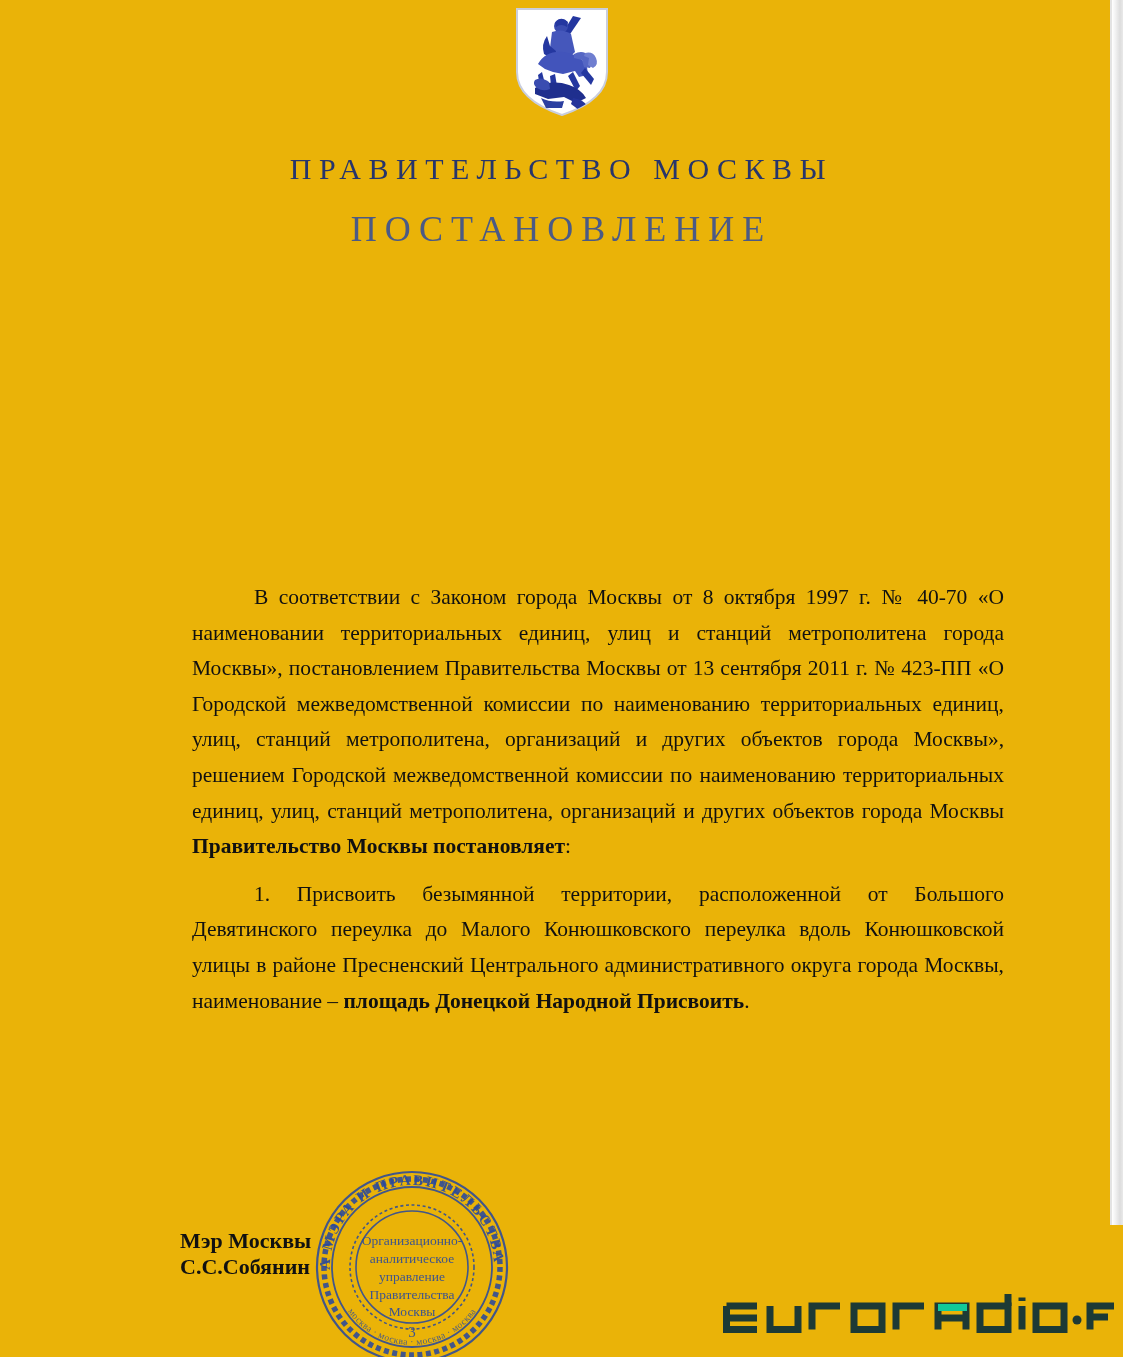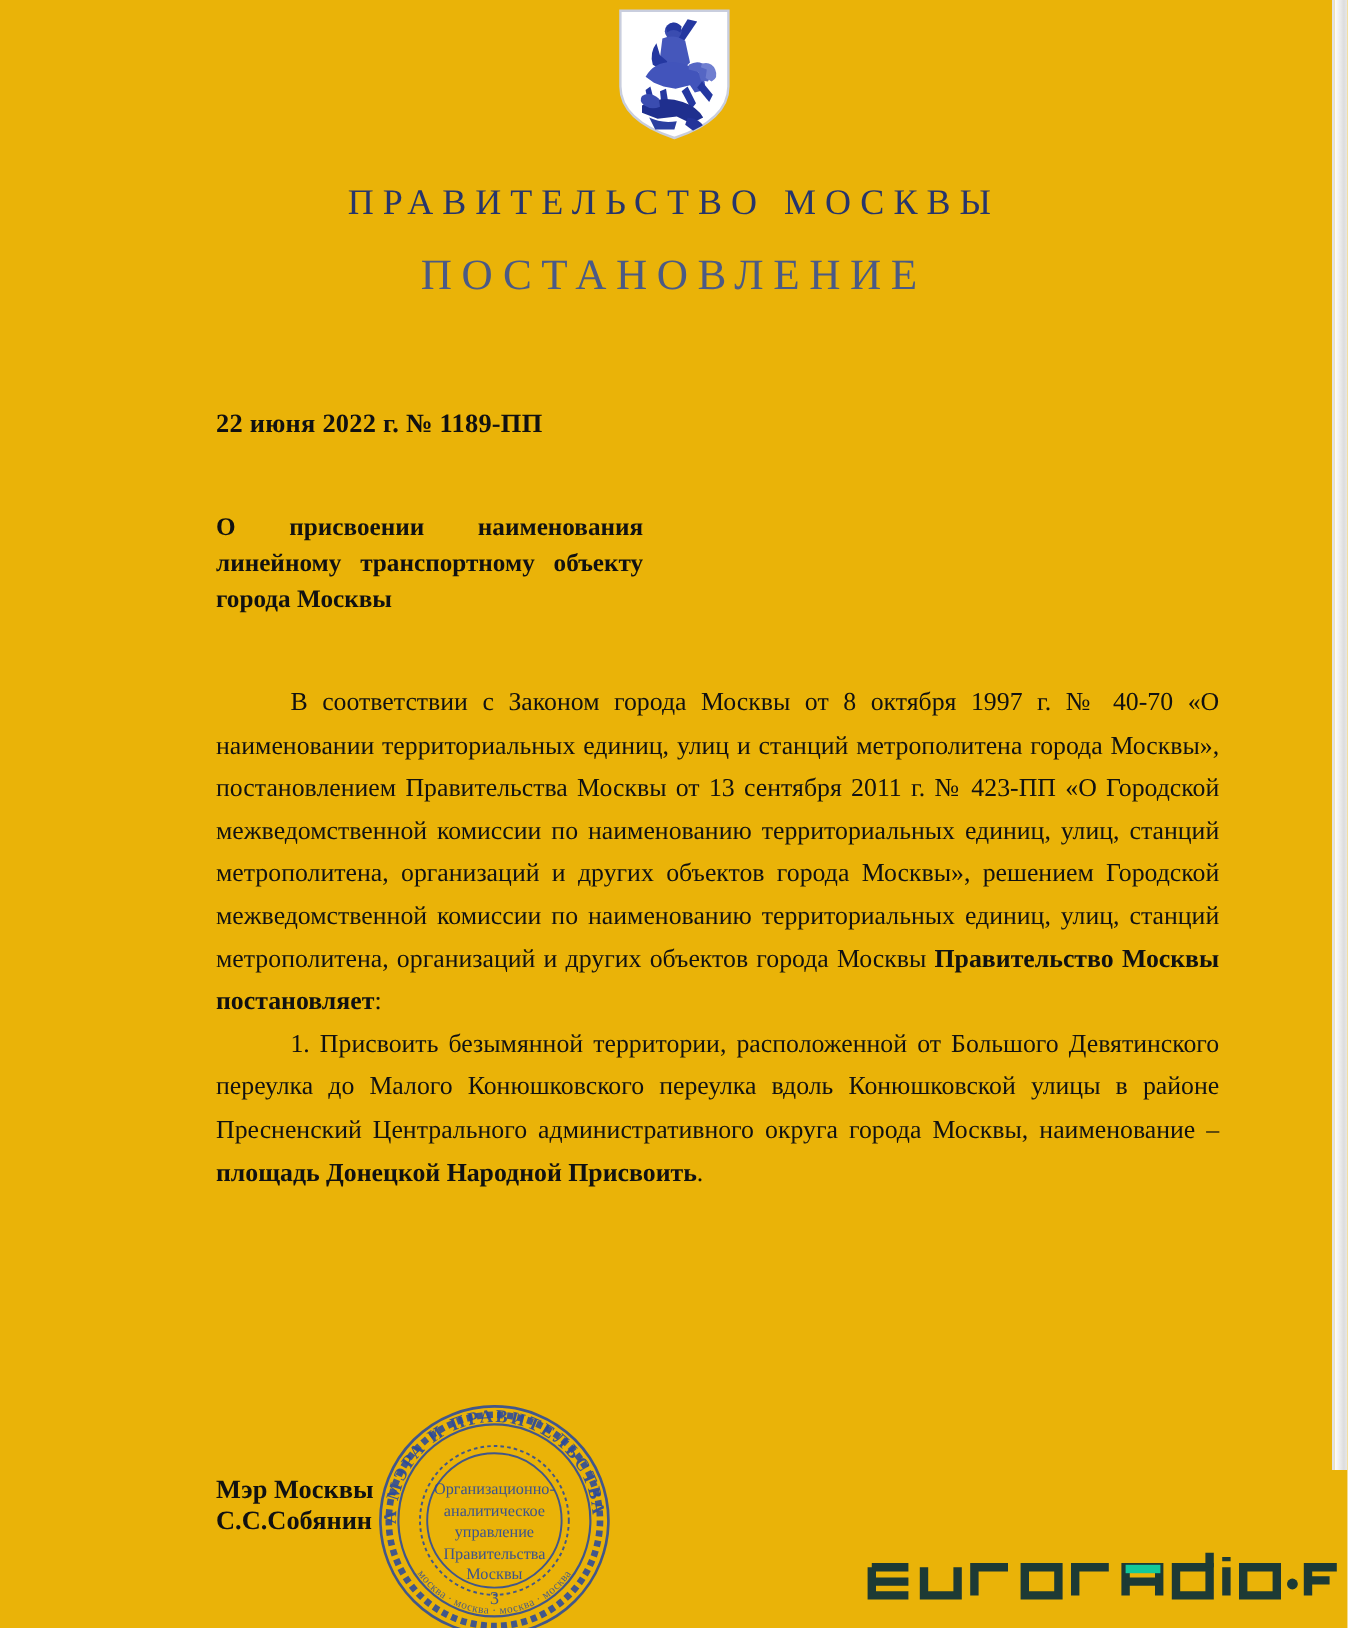--- a/index.html
+++ b/index.html
@@ -107,21 +107,21 @@
 
   .body-block {
     top: 568px;
     width: 836px;
     font-size: 21.5px;
     line-height: 35.6px;
     text-align: justify;
     text-align-last: left;
   }
   .body-block p {
-    margin: 0;
+    margin: 12px;
     text-indent: 62px;
   }
   .body-block b { font-weight: bold; }
 
   
   .sig-row {
     position: absolute;
     left: 180px;
     width: 836px;
     top: 1228px;
@@ -196,23 +196,21 @@
         <path d="M62 92 q10 1 14 8 l-8 4 -8 -6 z" fill="#24349a"></path>
 
         <path d="M38 76 q-8 -6 -14 -2 q-3 4 2 8 q6 4 13 1 z" fill="#3a4cb0"></path>
       </g>
     </svg>
   </div>
 
   <div class="gov-title">ПРАВИТЕЛЬСТВО МОСКВЫ</div>
   <div class="doc-kind">ПОСТАНОВЛЕНИЕ</div>
 
-  <div class="col doc-number">22 июня 2022 г. № 1189-ПП</div>
-
-  <div class="col doc-subject">О присвоении наименования линейному транспортному объекту города Москвы</div>
+
 
   <div class="col body-block">
     <p><span>В соответствии с Законом города Москвы от 8 октября 1997 г. № 40-70 «О наименовании территориальных единиц, улиц и станций метрополитена города Москвы», постановлением Правительства Москвы от 13 сентября 2011 г. № 423-ПП «О Городской межведомственной комиссии по наименованию территориальных единиц, улиц, станций метрополитена, организаций и других объектов города Москвы», решением Городской межведомственной комиссии по наименованию территориальных единиц, улиц, станций метрополитена, организаций и других объектов города Москвы </span><b>Правительство Москвы постановляет</b><span>:</span></p>
     <p><span>1. Присвоить безымянной территории, расположенной от Большого Девятинского переулка до Малого Конюшковского переулка вдоль Конюшковской улицы в районе Пресненский Центрального административного округа города Москвы, наименование – </span><b>площадь Донецкой Народной Присвоить</b><span>.</span></p>
   </div>
 
   <div class="sig-row">
     <div>Мэр Москвы</div>
     <div>С.С.Собянин</div>
   </div>

